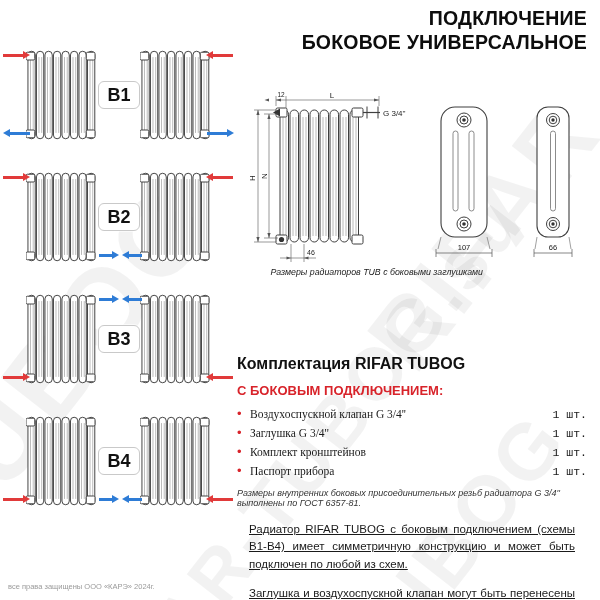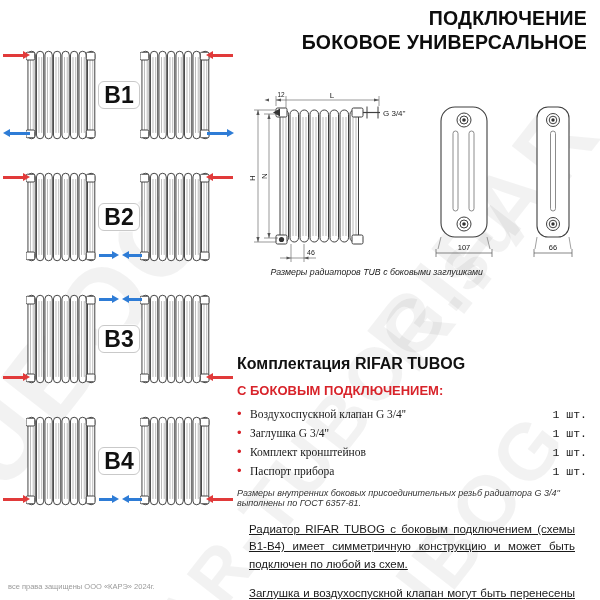--- a/index.html
+++ b/index.html
@@ -21,21 +21,21 @@
   .title{position:absolute;top:6px;right:13px;text-align:right;
          font-size:19.5px;font-weight:bold;line-height:1.25;color:#0d0d0d;letter-spacing:.2px;}
 
   
   .scheme-row{position:absolute;left:0;width:240px;height:96px;}
   .rad{position:absolute;width:70px;height:94px;top:0;}
   .rad.l{left:26px;} .rad.r{left:140px;}
   .scheme-label{position:absolute;left:98px;top:33px;width:40px;height:26px;
       background:#fff;border:1.5px solid #c9c9c9;border-radius:6px;
       display:flex;align-items:center;justify-content:center;
-      font-size:23px;font-weight:bold;color:#111;box-shadow:0 0 0 1px rgba(255,255,255,.6);}
+      font-size:18px;font-weight:bold;color:#111;box-shadow:0 0 0 1px rgba(255,255,255,.6);}
   .arrow{position:absolute;width:20px;height:2.5px;background:currentColor;}
   .arrow.short{width:13px;}
   .arrow.red{color:#e13a3a;} .arrow.blue{color:#2e7cd6;}
   .arrow.right::after{content:"";position:absolute;left:100%;top:50%;transform:translateY(-50%);
       border-left:7px solid currentColor;border-top:4.5px solid transparent;border-bottom:4.5px solid transparent;}
   .arrow.left::before{content:"";position:absolute;right:100%;top:50%;transform:translateY(-50%);
       border-right:7px solid currentColor;border-top:4.5px solid transparent;border-bottom:4.5px solid transparent;}
 
   
   .tech-front{position:absolute;left:250px;top:90px;}

